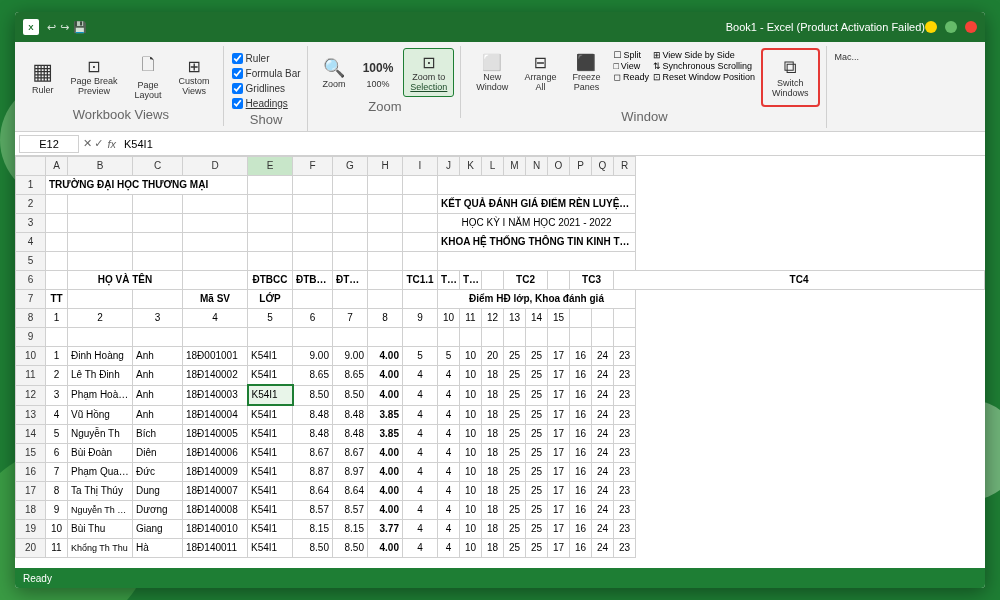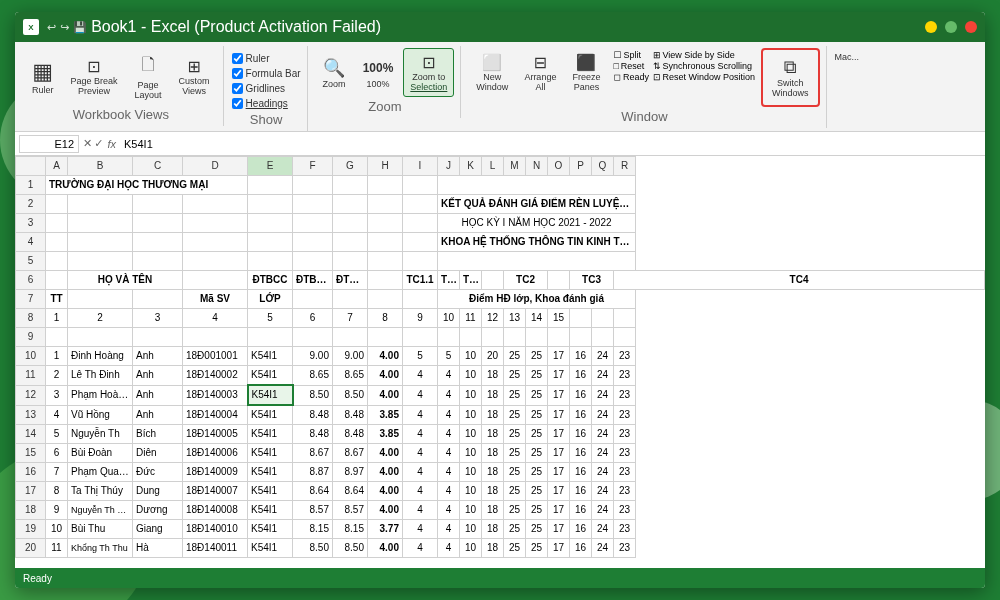--- a/index.html
+++ b/index.html
@@ -67,22 +67,22 @@
       font-weight: bold;
     }
     .title-undo {
       color: rgba(255,255,255,0.8);
       font-size: 11px;
       margin-right: 4px;
       cursor: pointer;
     }
     .title-text {
       flex: 1;
-      text-align: left;
-      font-size: 16px;
+      text-align: right;
+      font-size: 11px;
       font-weight: 400;
     }
     .title-controls {
       display: flex;
       gap: 8px;
     }
     .title-btn {
       width: 12px;
       height: 12px;
       border-radius: 50%;
@@ -197,21 +197,21 @@
       padding: 0 4px;
       gap: 4px;
       flex-shrink: 0;
     }
     .cell-ref-box {
       width: 60px;
       border: 1px solid #d0d0d0;
       padding: 1px 4px;
       font-size: 11px;
       height: 18px;
-      text-align: right;
+      text-align: center;
     }
     .formula-dividers {
       display: flex;
       gap: 2px;
       color: #666;
       font-size: 11px;
     }
     .formula-input {
       flex: 1;
       border: none;
@@ -424,21 +424,21 @@
               <div class="ribbon-btn-label">Freeze<br>Panes</div>
             </div>
           </div>
           <div style="display:flex;flex-direction:column;gap:1px;font-size:9px;margin-left:4px;padding-top:2px;">
             <div style="display:flex;align-items:center;gap:2px;">
               <span>☐</span>
                 <span>Split</span>
             </div>
             <div style="display:flex;align-items:center;gap:2px;">
               <span>□</span>
-                <span>Reset</span>
+                <span>View</span>
             </div>
             <div style="display:flex;align-items:center;gap:2px;">
               <span>◻</span>
                 <span>Ready</span>
             </div>
           </div>
           <div style="display:flex;flex-direction:column;gap:1px;font-size:9px;margin-left:2px;padding-top:2px;">
             <div style="display:flex;align-items:center;gap:2px;">
               <span>⊞</span>
                 <span>View Side by Side</span>

